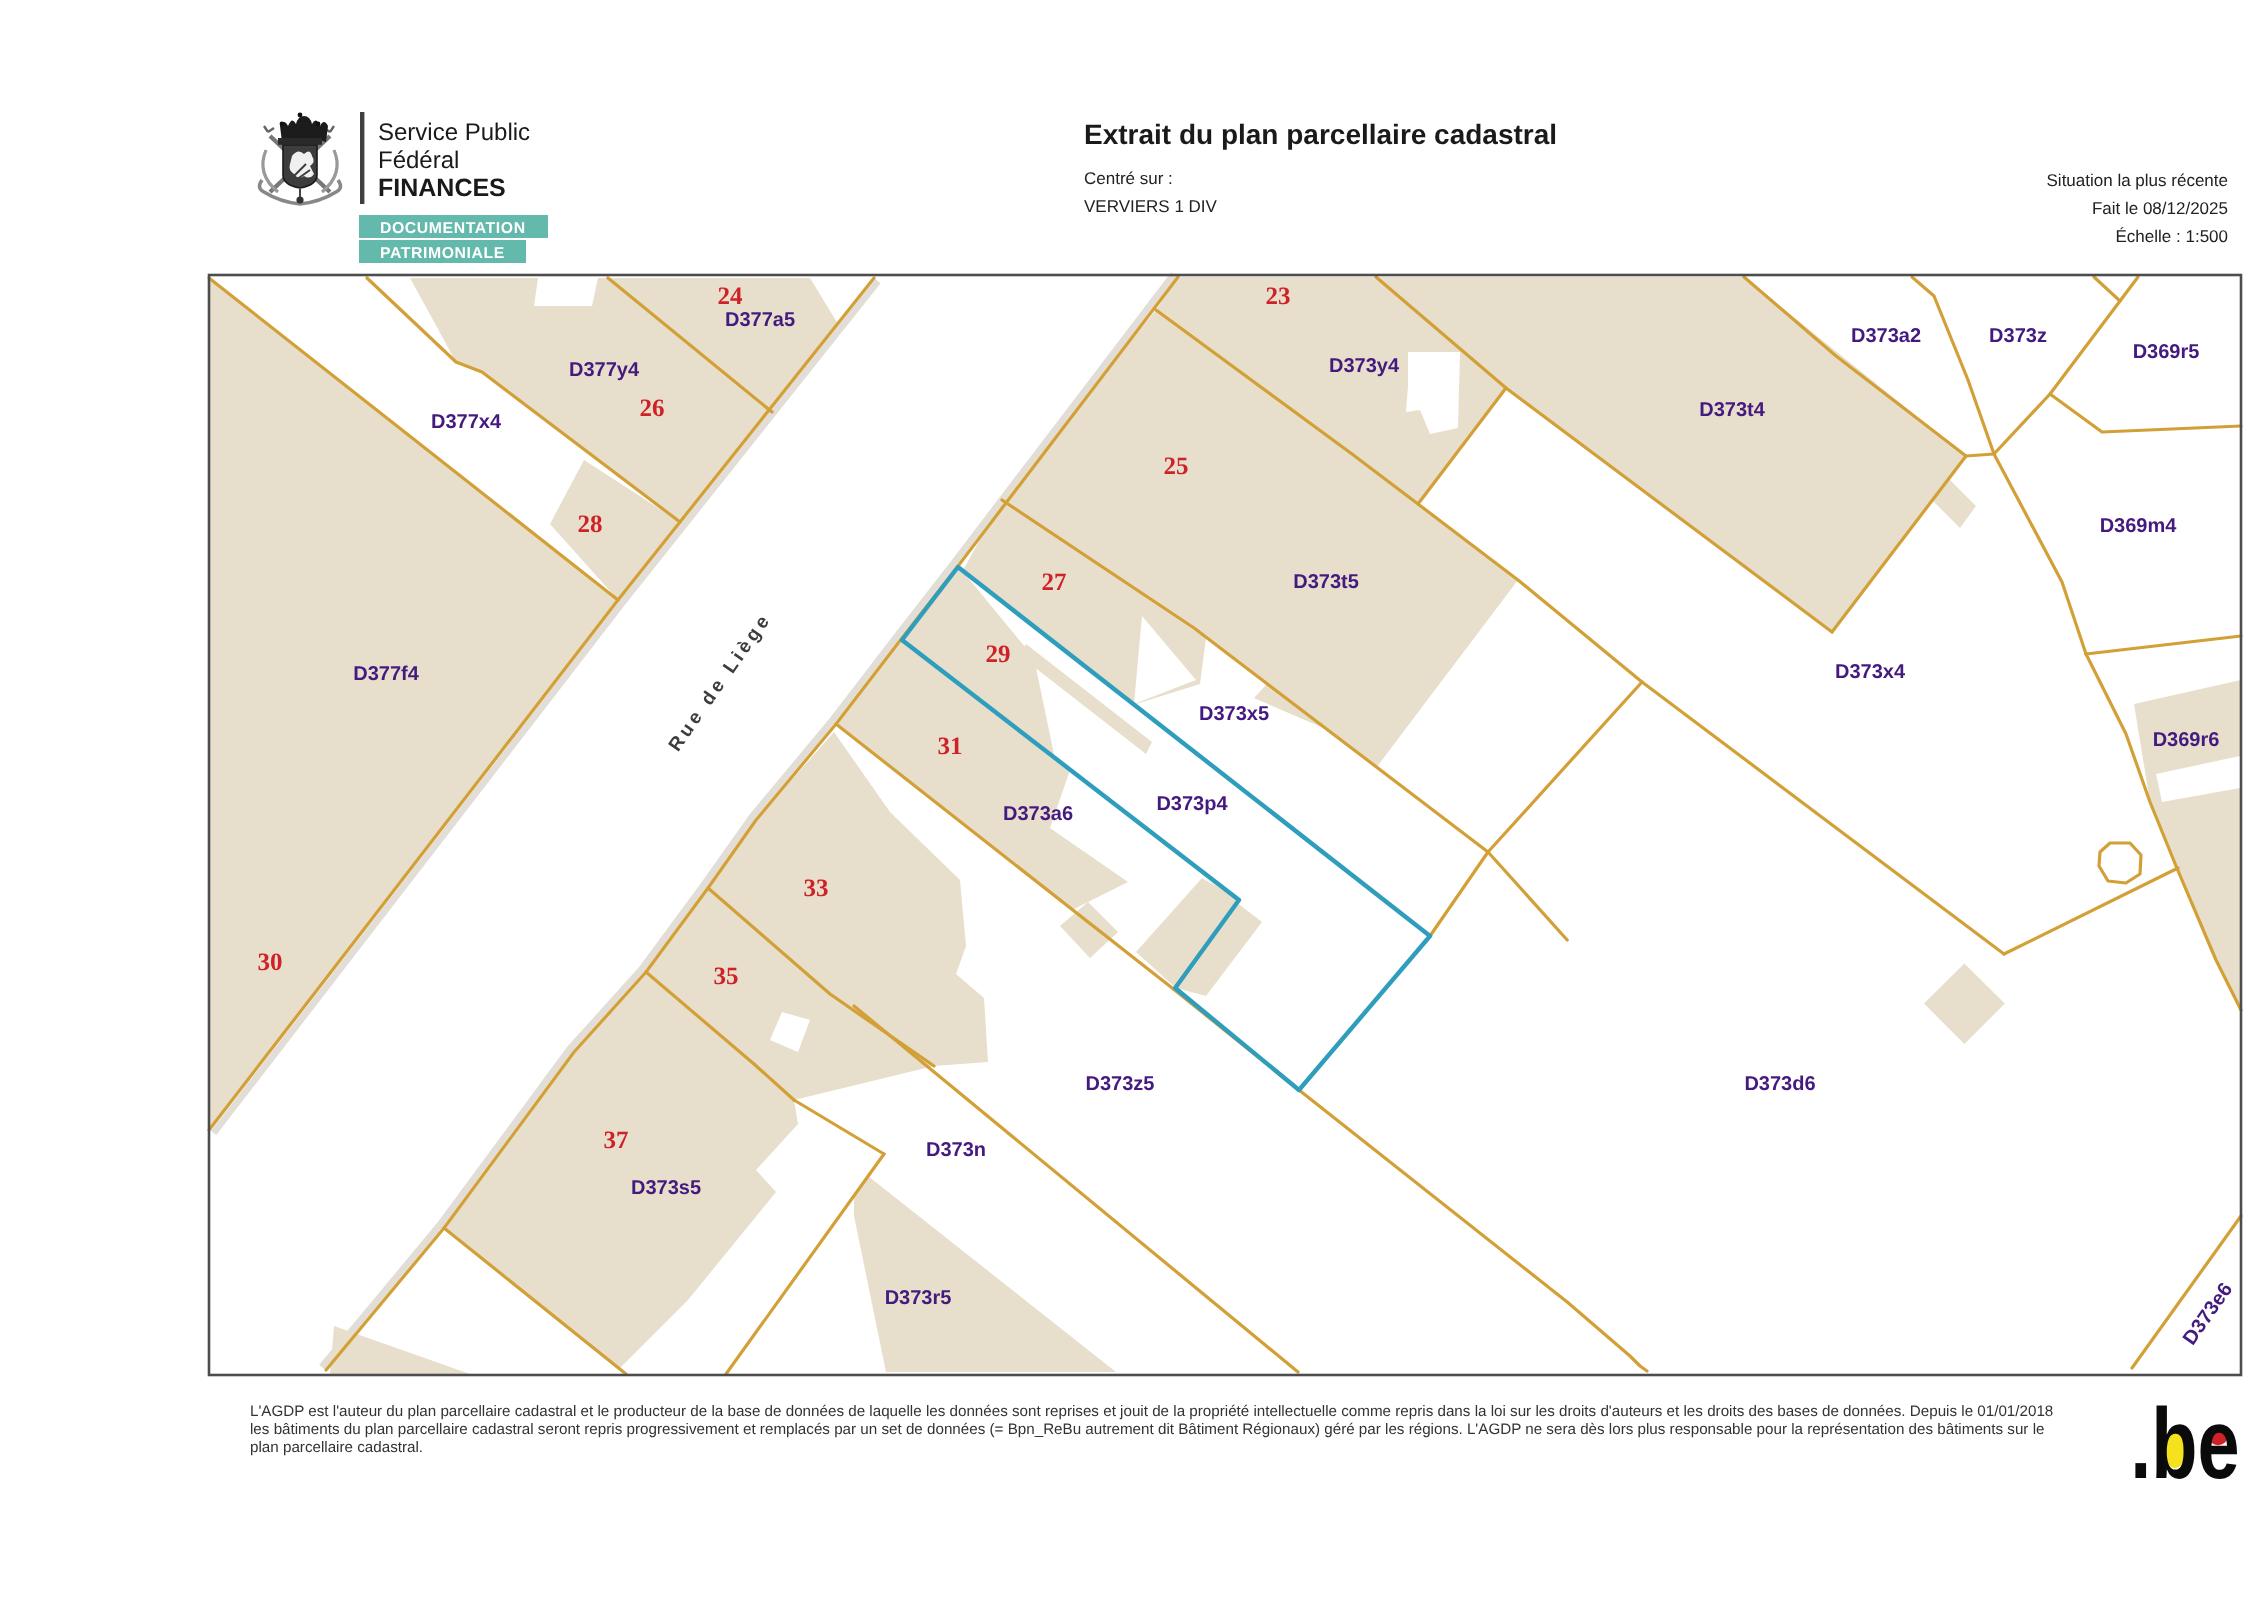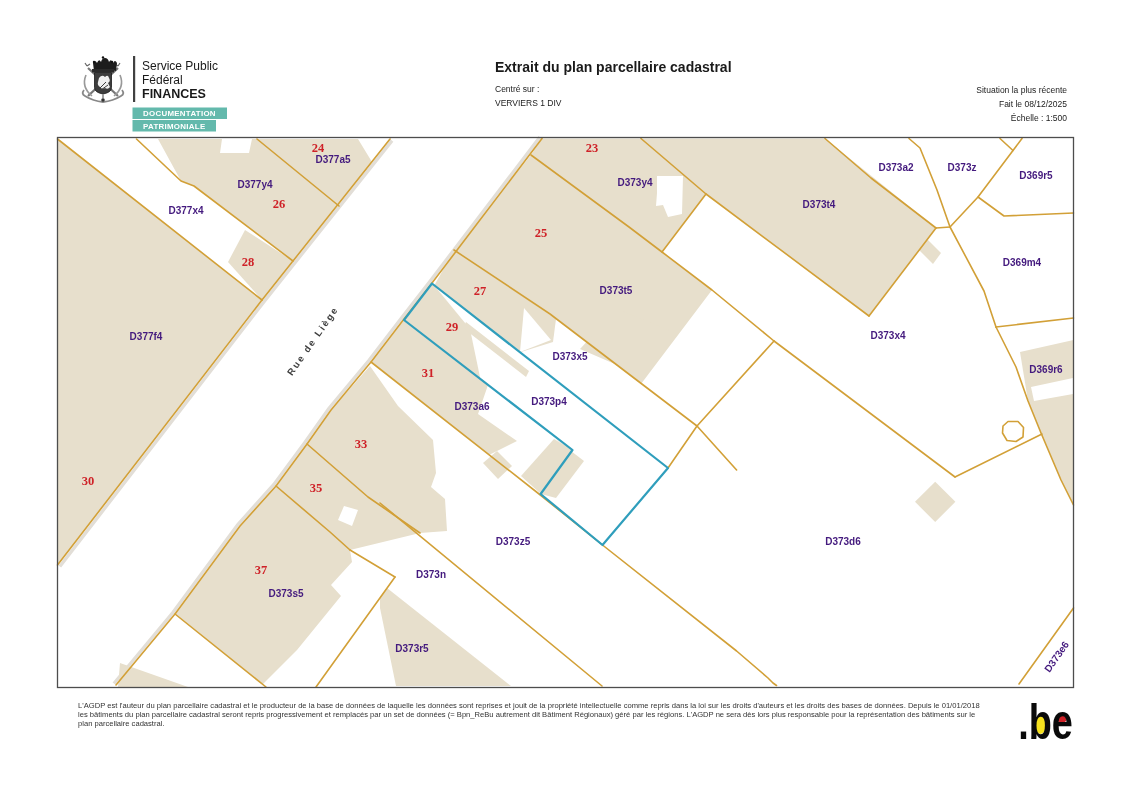--- a/index.html
+++ b/index.html
@@ -1,17 +1,17 @@
 <!DOCTYPE html>
 <html><head>
 <meta charset="utf-8">
 <style>
   html,body{margin:0;padding:0;background:#ffffff;width:1131px;height:800px;overflow:hidden;}
   *{box-sizing:border-box;}
-  .abs{position:absolute;}
+  .abs{position:absolute;padding-left:47px;}
   body{font-family:"Liberation Sans",sans-serif;}
 </style>
 </head>
 <body>
 <div class="abs" style="left:0;top:0;width:1131px;height:800px;">
 <svg width="1131" height="800" viewBox="0 0 1131 800">
 
 <rect x="0" y="0" width="1131" height="800" fill="#ffffff"></rect>
 
 <g fill="none">

